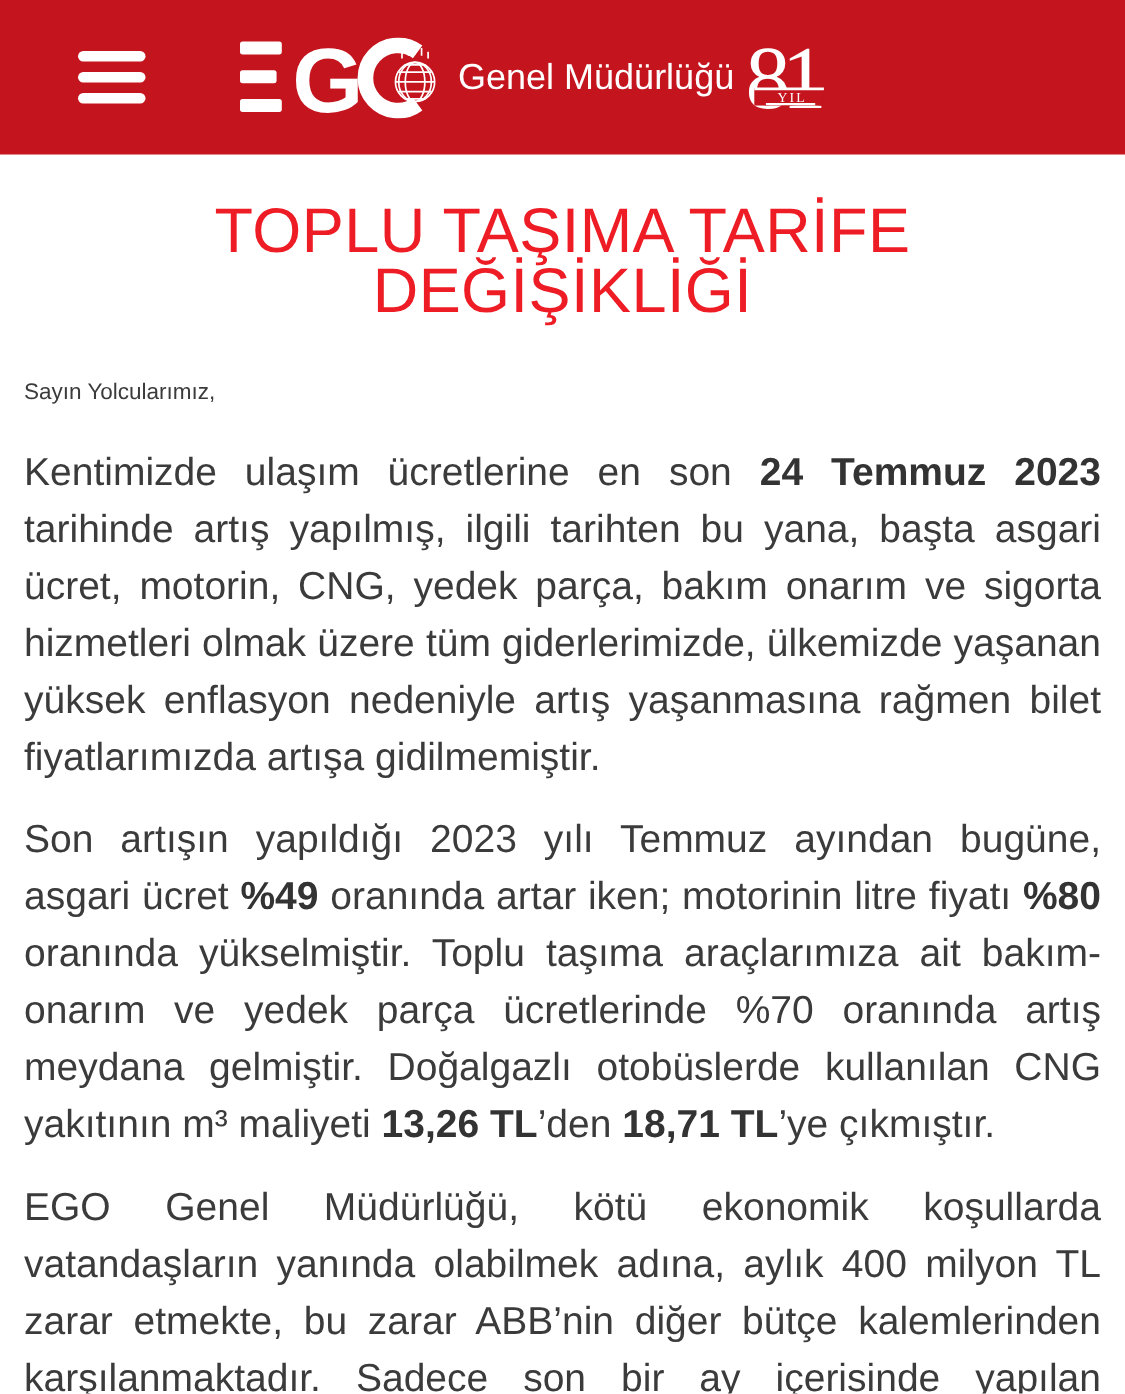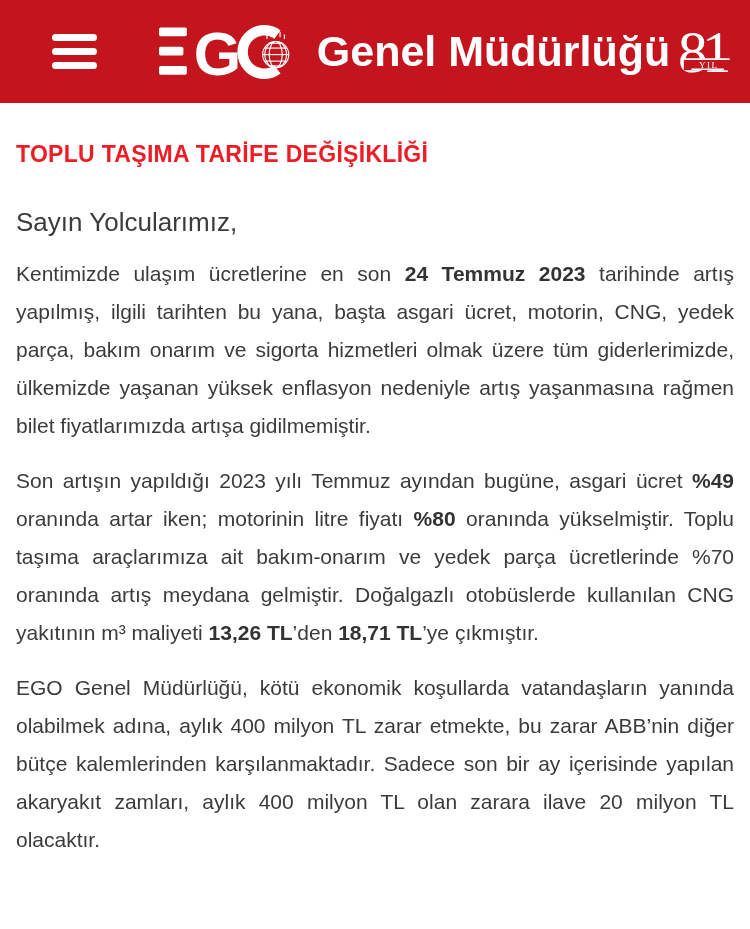--- a/index.html
+++ b/index.html
@@ -21,38 +21,38 @@
   }
   .menu-btn{
     background:none;border:none;padding:0;cursor:pointer;
     display:flex;flex-direction:column;justify-content:center;gap:7px;
     width:46px;height:40px;
   }
   .menu-btn span{display:block;width:45px;height:7px;background:var(--white);border-radius:4px;}
   .logo-link{margin-left:62px;display:flex;align-items:center;text-decoration:none;}
   .ego-svg{height:54px;width:auto;display:block;}
   .brand-text{
-    color:var(--white);font-size:43px;font-weight:700;letter-spacing:0px;
-    margin-left:18px;white-space:nowrap;
+    color:var(--white);font-size:24px;font-weight:400;letter-spacing:0px;
+    margin-left:6px;white-space:nowrap;
   }
   .anniv-svg{height:58px;width:auto;display:block;margin-left:10px;}
   .band-bg{fill:var(--header-bg);}
   
   .main{padding:0 16px;}
   .article-title{
-    color:var(--title-red);text-align:left;
-    font-size:23px;font-weight:700;letter-spacing:0.3px;
+    color:var(--title-red);text-align:center;
+    font-size:42px;font-weight:400;letter-spacing:0.3px;
     margin:31px 0 0 0;line-height:40px;
   }
   .greeting{
-    color:var(--text-dark);font-size:26px;line-height:38px;
+    color:var(--text-dark);font-size:15px;line-height:38px;
     margin:29px 0 14px 0;
   }
   .para{
-    color:var(--text-dark);font-size:21px;line-height:38px;
+    color:var(--text-dark);font-size:26px;line-height:38px;
     text-align:justify;margin:0 0 17px 0;
   }
   .para b{font-weight:700;color:#333333;}
 </style>
 </head>
 <body>
 
 <header class="header">
   <button class="menu-btn" aria-label="menu">
     <span></span>

